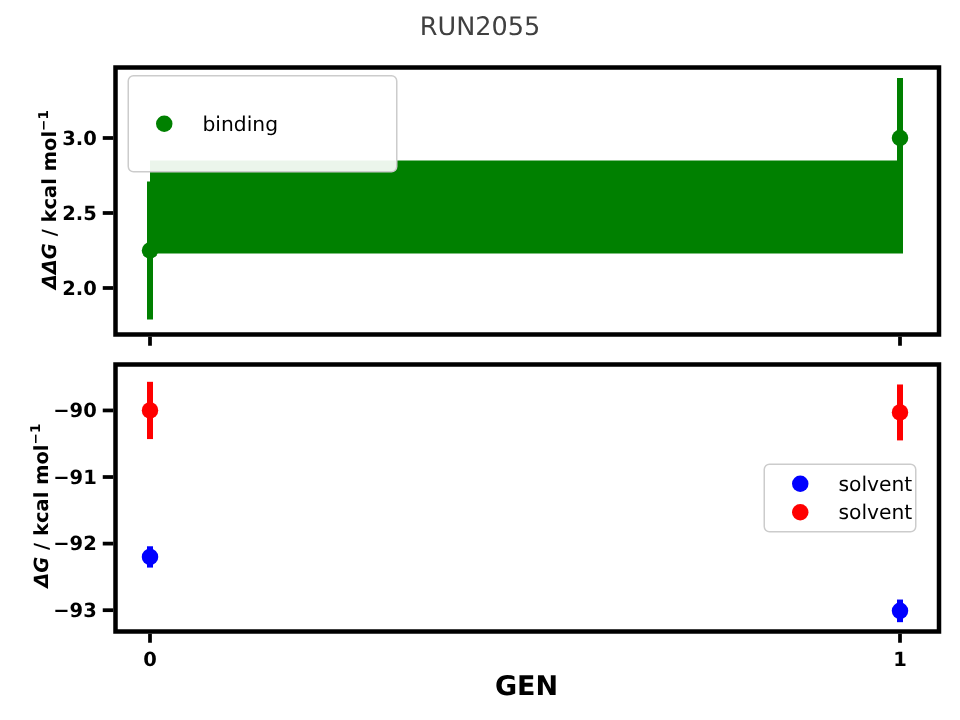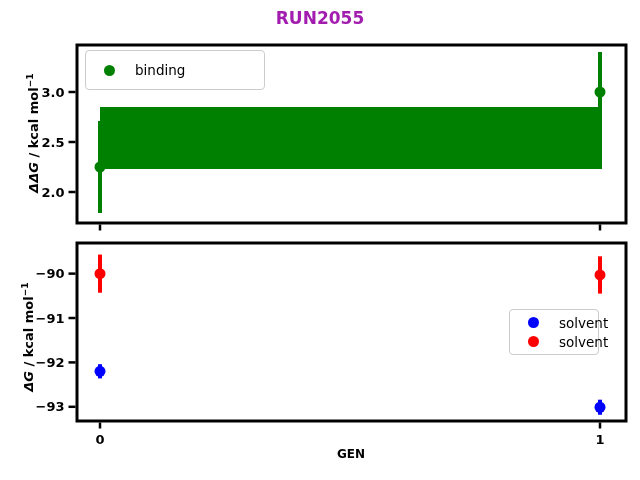--- a/index.html
+++ b/index.html
@@ -7,49 +7,49 @@
     position: relative;
     width: 640px; height: 480px;
     background: #ffffff;
     font-family: "DejaVu Sans", "Liberation Sans", sans-serif;
     overflow: hidden;
   }
   #chart-svg { position:absolute; left:0; top:0; }
   .fig-title {
     position:absolute; top:8px; left:320px;
     transform: translateX(-50%);
-    font-size:17px; font-weight:bold; color:#a21caf;
+    font-size:17px; font-weight:normal; color:#404040;
     white-space:nowrap;
   }
   .ylabel {
     position:absolute; width:170px; text-align:center;
     transform: rotate(-90deg);
     font-size:13px; font-weight:bold; color:#000;
     white-space:nowrap;
   }
   .ylabel sup { font-size:9px; }
   .ylabel .sym { font-style: italic; }
   #ylabel-top  { left:-52px; top:125px; }
   #ylabel-bottom { left:-57px; top:329px; }
   .xlabel {
     position:absolute; left:351px; top:447px;
     transform: translateX(-50%);
-    font-size:12px; font-weight:bold; color:#000;
+    font-size:18px; font-weight:bold; color:#000;
   }
   .legend {
     position:absolute;
     background: rgba(255,255,255,0.92);
     border: 1px solid #cccccc;
     border-radius: 4px;
     box-sizing: border-box;
     padding: 3px 6px;
     display:flex; flex-direction:column; justify-content:center;
   }
-  #legend-binding { left:85px; top:50px; width:180px; height:40px; }
-  #legend-dg { left:509px; top:309px; width:90px; height:46px; }
+  #legend-binding { left:85px; top:50px; width:180px; height:65px; }
+  #legend-dg { left:509px; top:309px; width:102px; height:46px; }
   .legend-row { display:flex; align-items:center; height:21px; }
   .legend-glyph-box { width:34px; display:flex; justify-content:center; align-items:center; margin-right:9px; flex:0 0 34px; }
   .glyph-dot { width:11px; height:11px; border-radius:50%; }
   .glyph-dotted { width:34px; height:0; border-top:2.6px dotted #008000; }
   .legend-label { font-size:13.5px; color:#000; white-space:nowrap; }
 </style>
 </head>
 <body>
 
 <div id="figure">

